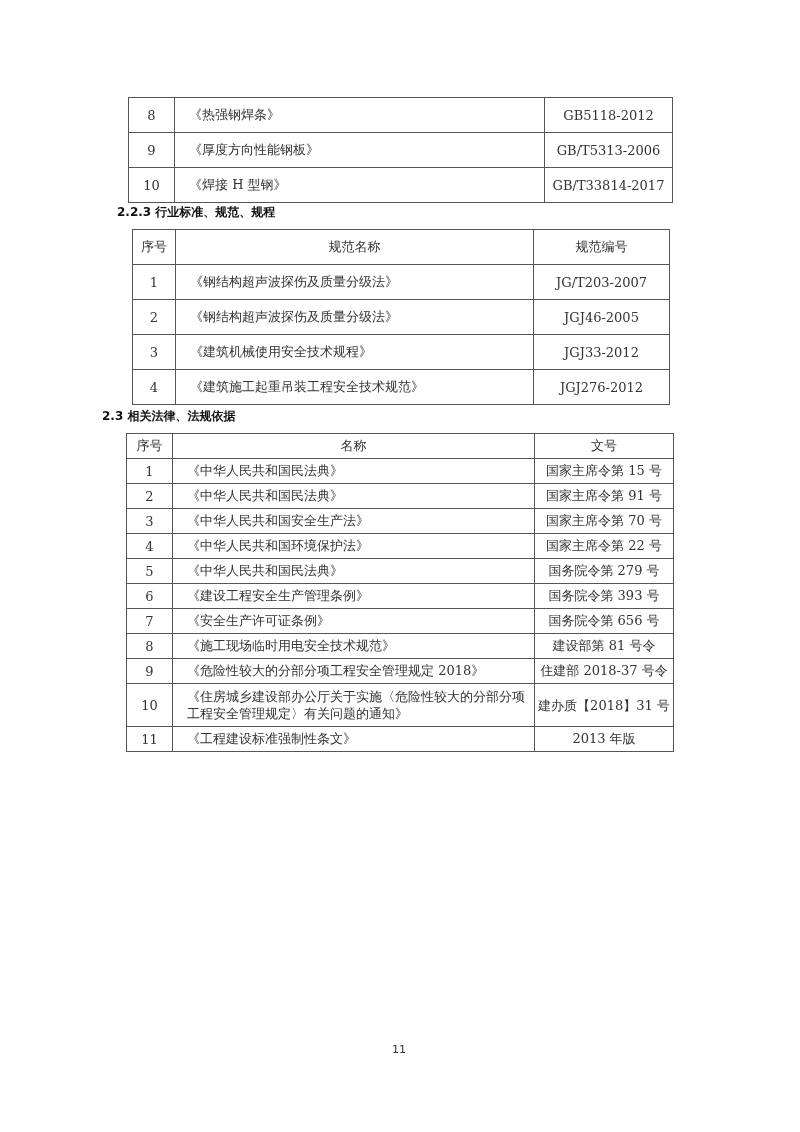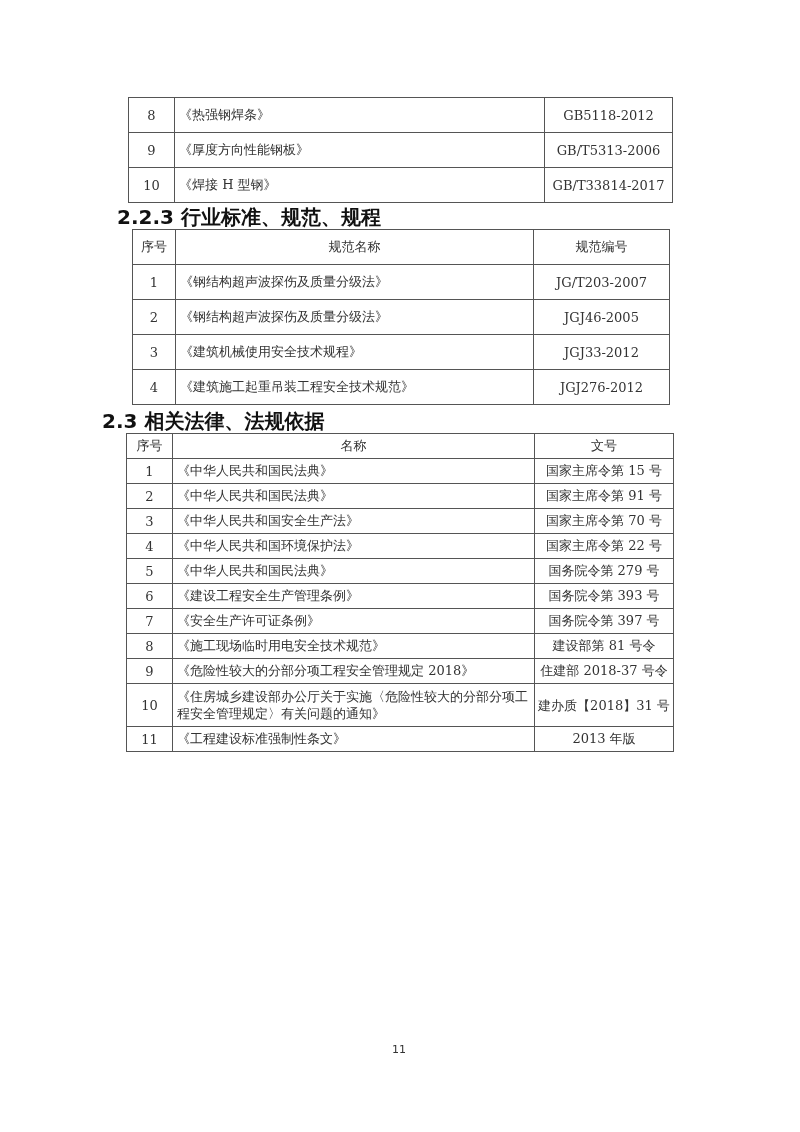--- a/index.html
+++ b/index.html
@@ -1,30 +1,30 @@
 <!DOCTYPE html>
 <html><head>
 <meta charset="utf-8">
 <style>
   html, body { margin:0; padding:0; background:#ffffff; }
   body { width:800px; height:1132px; position:relative; overflow:hidden;
          font-family:"DejaVu Serif","Liberation Serif",serif; color:#222; }
   table { border-collapse:collapse; position:absolute; table-layout:fixed; }
   td { border:1px solid #555; font-size:13px; color:#333; padding:0; vertical-align:middle; }
   .c { text-align:center; }
-  .l { text-align:left; padding-left:4px; }
+  .l { text-align:left; padding-left:14px; }
   #t1 { left:128px; top:97px; width:544px; }
   #t1 td { height:34px; }
   #t2 { left:132px; top:229px; width:537px; }
   #t2 td { height:34px; }
   #t3 { left:126px; top:433px; width:547px; }
   #t3 td { height:24px; font-size:13px; }
   #t3 td.tall { height:42px; line-height:17px; }
   .heading { position:absolute; font-family:"DejaVu Sans","Liberation Sans",sans-serif;
-             font-weight:bold; font-size:20px; color:#111; }
+             font-weight:bold; font-size:12px; color:#111; }
   #h1 { left:117px; top:204px; }
   #h2 { left:102px; top:408px; }
   #pnum { position:absolute; left:392px; top:1043px; font-family:"DejaVu Sans","Liberation Sans",sans-serif;
           font-size:11px; color:#333; }
 </style>
 </head>
 <body>
 
 <table id="t1">
   <colgroup>
@@ -128,21 +128,21 @@
     <td class="c">国务院令第 279 号</td>
   </tr>
   <tr>
     <td class="c">6</td>
     <td class="l">《建设工程安全生产管理条例》</td>
     <td class="c">国务院令第 393 号</td>
   </tr>
   <tr>
     <td class="c">7</td>
     <td class="l">《安全生产许可证条例》</td>
-    <td class="c">国务院令第 397 号</td>
+    <td class="c">国务院令第 656 号</td>
   </tr>
   <tr>
     <td class="c">8</td>
     <td class="l">《施工现场临时用电安全技术规范》</td>
     <td class="c">建设部第 81 号令</td>
   </tr>
   <tr>
     <td class="c">9</td>
     <td class="l">《危险性较大的分部分项工程安全管理规定 2018》</td>
     <td class="c">住建部 2018-37 号令</td>

